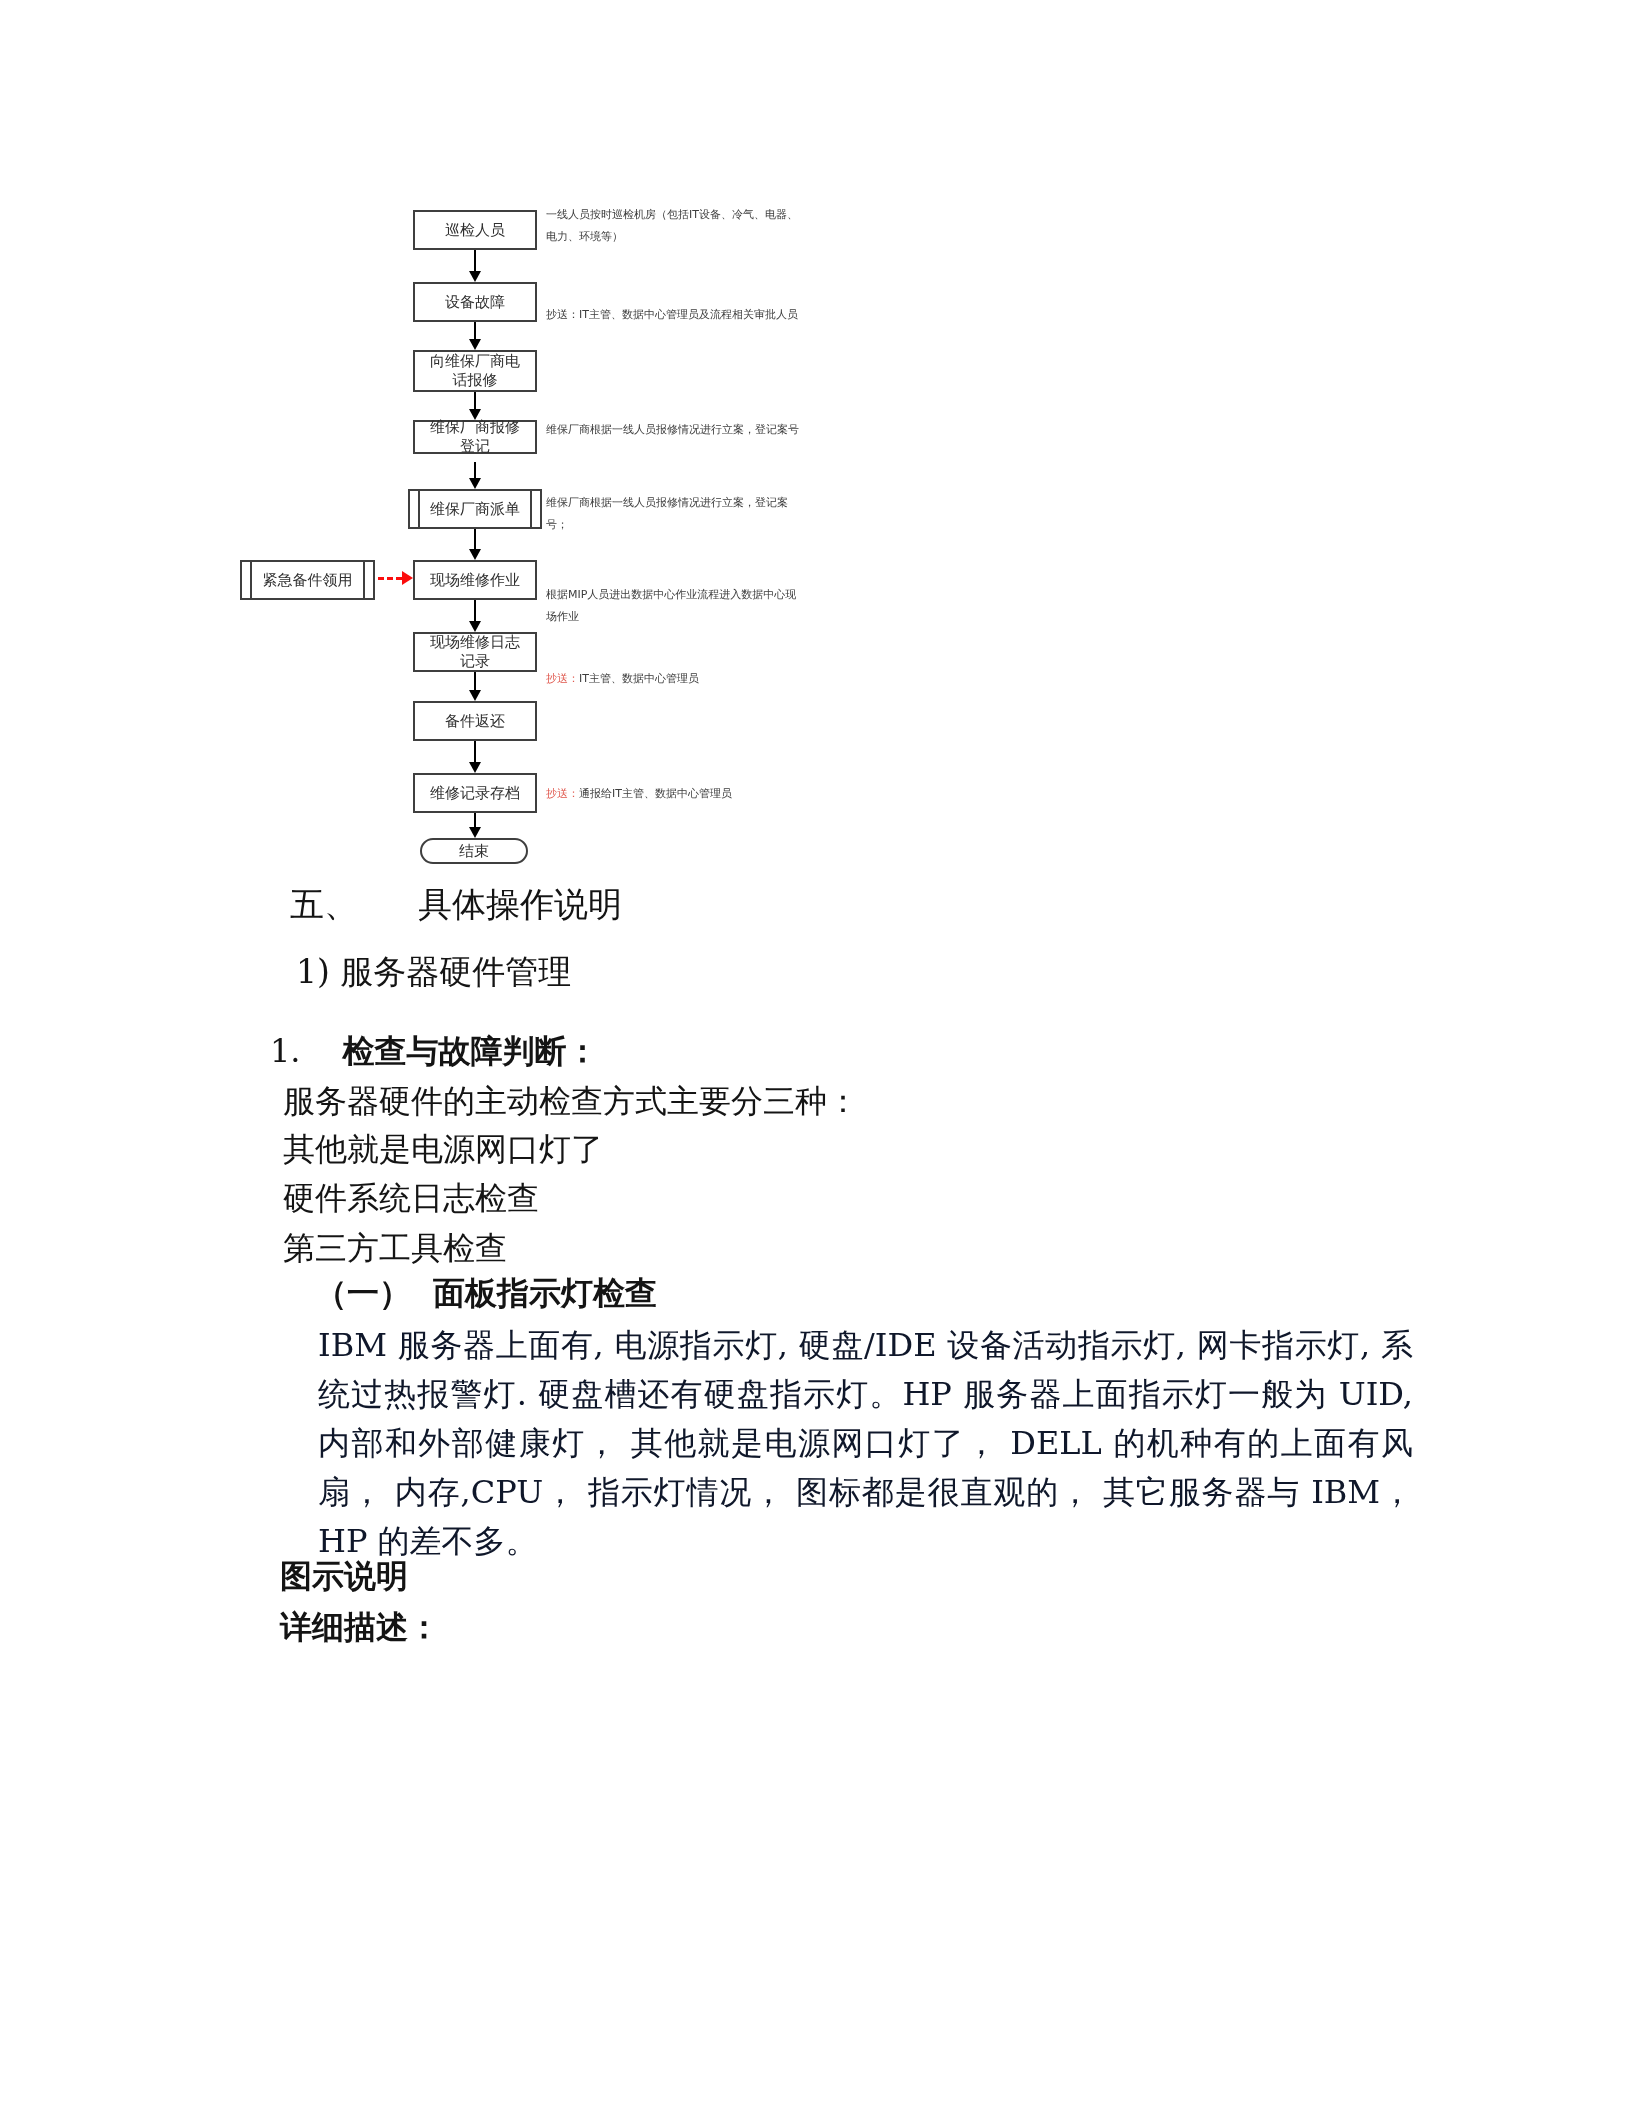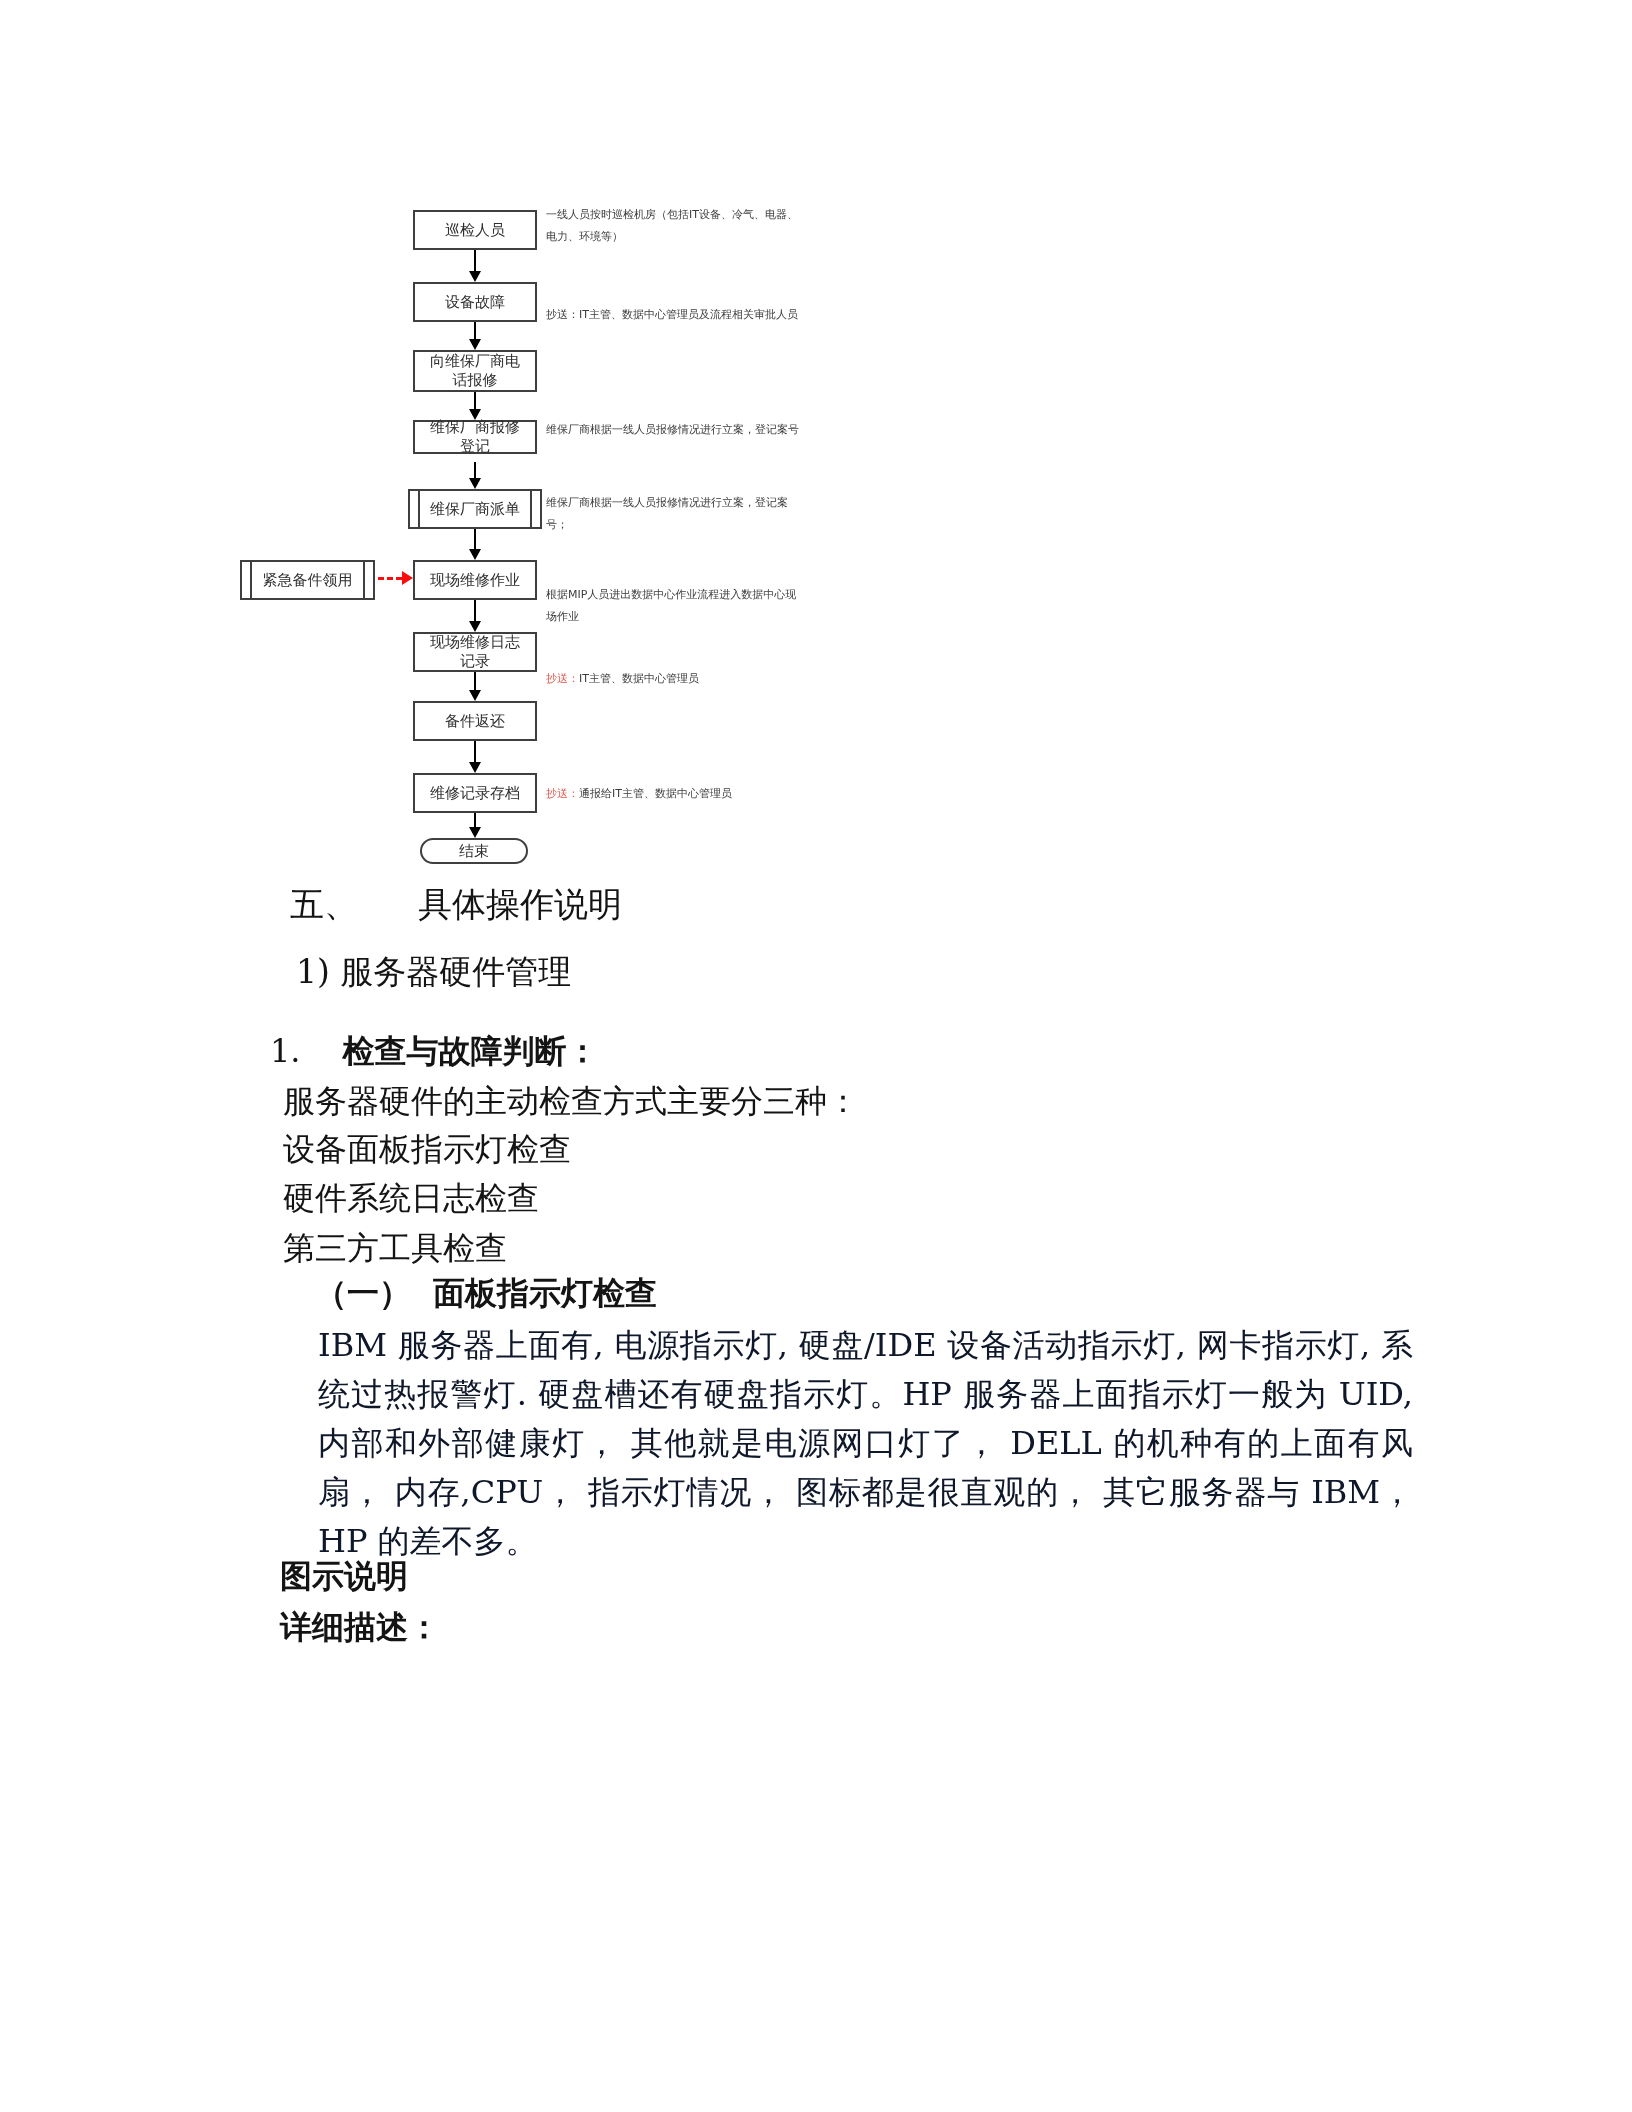--- a/index.html
+++ b/index.html
@@ -131,21 +131,21 @@
 
   <div>
     <div class="tline h1">
       <span>五、</span><span class="gap"></span><span>具体操作说明</span>
     </div>
     <div class="tline sub1">1) 服务器硬件管理</div>
     <div class="tline item">
       <span>1.</span><span class="gap"></span><span class="bold">检查与故障判断：</span>
     </div>
     <div class="tline l1">服务器硬件的主动检查方式主要分三种：</div>
-    <div class="tline l2">设备面板指示灯检查</div>
+    <div class="tline l2">其他就是电源网口灯了</div>
     <div class="tline l3">硬件系统日志检查</div>
     <div class="tline l4">第三方工具检查</div>
     <div class="tline subitem bold">
       <span>（一）</span><span class="gap"></span><span>面板指示灯检查</span>
     </div>
     <div class="para">IBM 服务器上面有, 电源指示灯, 硬盘/IDE 设备活动指示灯, 网卡指示灯, 系统过热报警灯. 硬盘槽还有硬盘指示灯。HP 服务器上面指示灯一般为 UID, 内部和外部健康灯， 其他就是电源网口灯了， DELL 的机种有的上面有风扇， 内存,CPU， 指示灯情况， 图标都是很直观的， 其它服务器与 IBM， HP 的差不多。</div>
     <div class="tline cap1 bold">图示说明</div>
     <div class="tline cap2 bold">详细描述：</div>
   </div>
 

